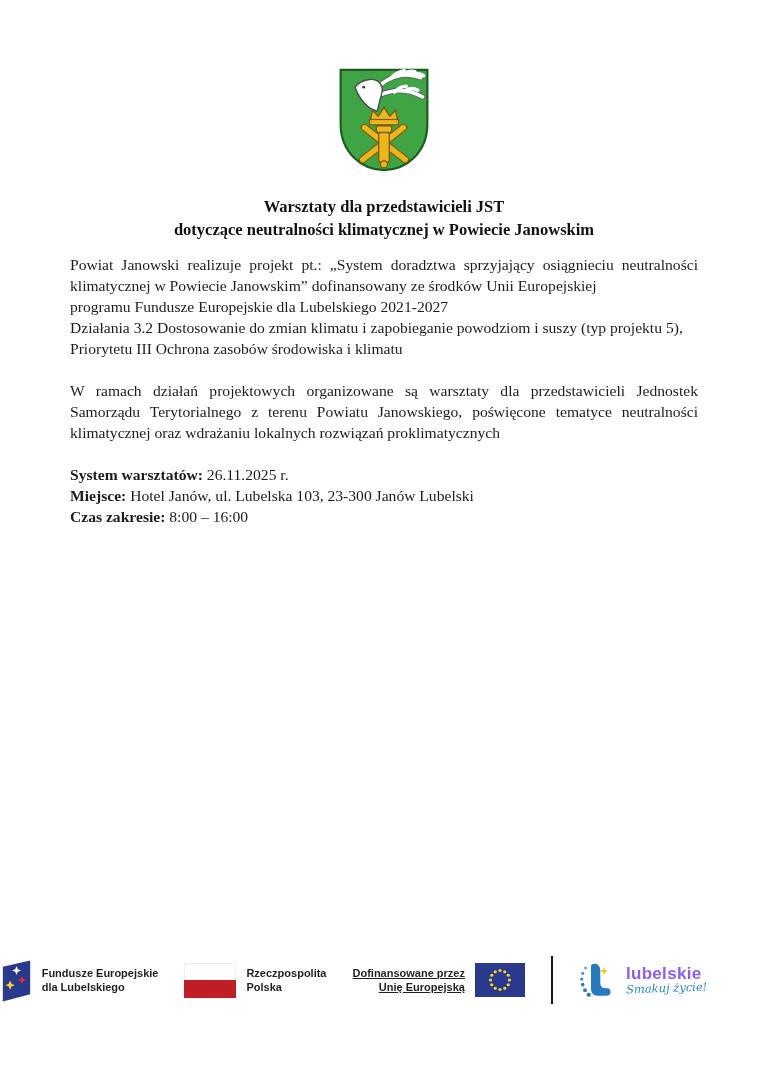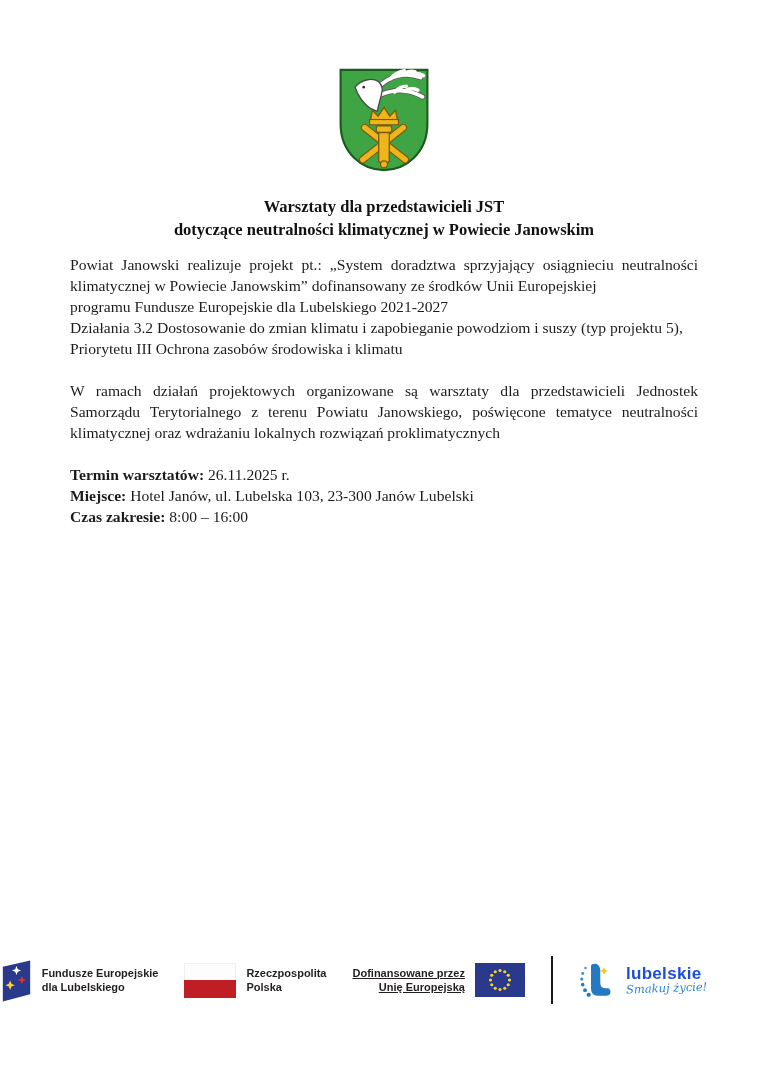--- a/index.html
+++ b/index.html
@@ -25,21 +25,21 @@
   .footer{position:absolute;top:956px;left:0;width:708px;display:flex;justify-content:center;
           align-items:center;gap:26px;font-family:"Liberation Sans",sans-serif;}
   .logo-group{display:flex;align-items:center;gap:10px;}
   .logo-text{font-size:11px;font-weight:bold;line-height:14px;color:#231f20;}
   .logo-text.right{text-align:right;text-decoration:underline;}
   .pl-flag{width:52px;height:35px;box-sizing:border-box;}
   .pl-flag .w{height:17px;background:#fdfdfd;border:1px solid #efefef;border-bottom:none;box-sizing:border-box;}
   .pl-flag .r{height:18px;background:#bf1e25;}
   .divider{width:2px;height:48px;background:#1a1a1a;}
   .lub-text{display:flex;flex-direction:column;line-height:1;}
-  .lub-name{font-size:17px;font-weight:bold;color:#1d4ed8;letter-spacing:0.3px;}
+  .lub-name{font-size:17px;font-weight:bold;color:#8b5cf6;letter-spacing:0.3px;}
   .lub-slogan{font-family:"DejaVu Serif",serif;font-style:italic;font-size:11.5px;
               color:#2b87c8;margin-top:1px;transform:rotate(-2deg);}
 </style>
 </head>
 <body>
 
 <div class="page">
 
   <div class="crest">
     <svg width="97" height="108" viewBox="0 0 100 112" xmlns="http://www.w3.org/2000/svg">
@@ -89,21 +89,21 @@
 
   <div class="body">
     <p class="para pre">Powiat Janowski realizuje projekt pt.: „System doradztwa sprzyjający osiągnieciu neutralności klimatycznej w Powiecie Janowskim” dofinansowany ze środków Unii Europejskiej
 programu Fundusze Europejskie dla Lubelskiego 2021-2027
 Działania 3.2 Dostosowanie do zmian klimatu i zapobieganie powodziom i suszy (typ projektu 5),
 Priorytetu III Ochrona zasobów środowiska i klimatu</p>
 
     <p class="para">W ramach działań projektowych organizowane są warsztaty dla przedstawicieli Jednostek Samorządu Terytorialnego z terenu Powiatu Janowskiego, poświęcone tematyce neutralności klimatycznej oraz wdrażaniu lokalnych rozwiązań proklimatycznych</p>
 
     <div class="details">
-      <p><span class="b">Termin warsztatów:</span><span> 26.11.2025 r.</span></p>
+      <p><span class="b">System warsztatów:</span><span> 26.11.2025 r.</span></p>
       <p><span class="b">Miejsce:</span><span> Hotel Janów, ul. Lubelska 103, 23-300 Janów Lubelski</span></p>
       <p><span class="b">Czas zakresie:</span><span> 8:00 – 16:00</span></p>
     </div>
 
 
 
   </div>
 
   <div class="footer">
 

